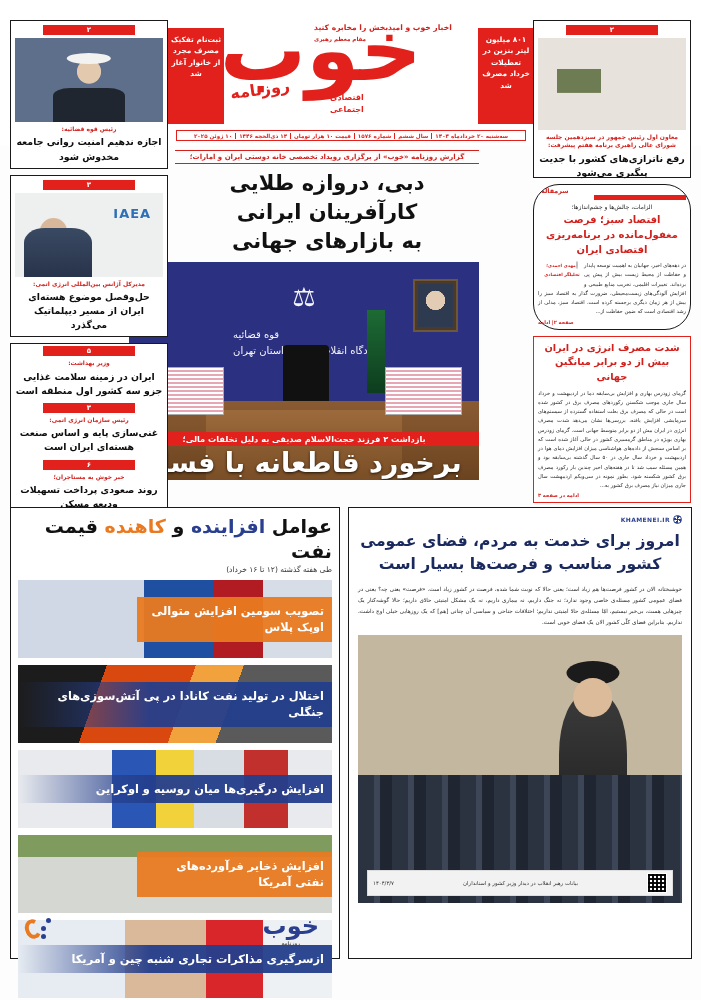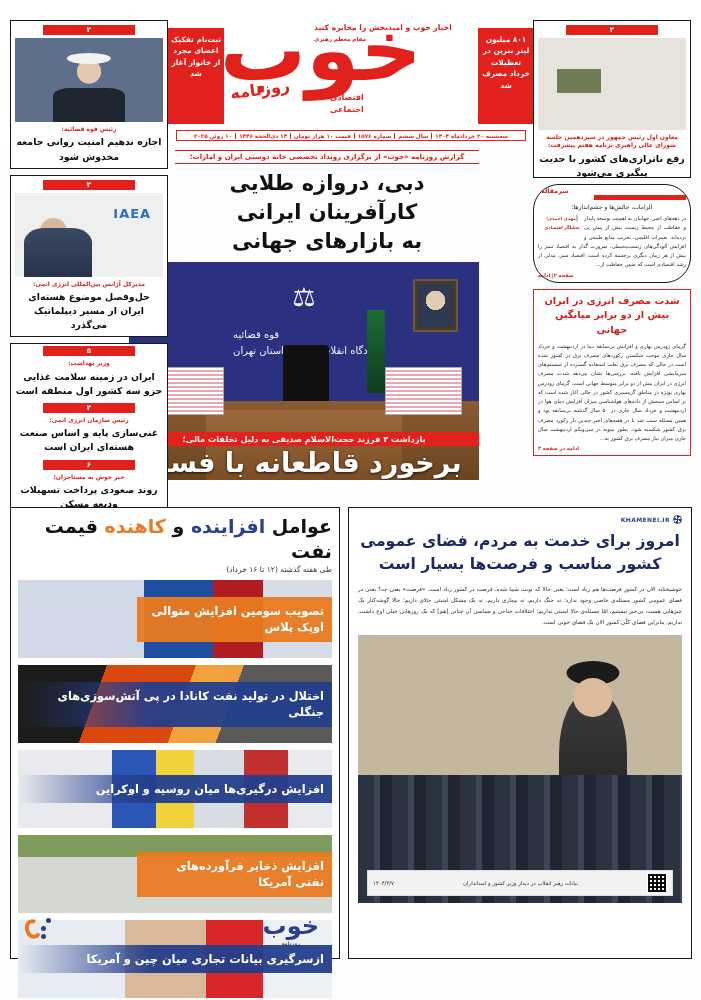--- a/index.html
+++ b/index.html
@@ -334,21 +334,21 @@
     background-blend-mode: multiply; border:1px solid #fff; }
 </style>
 </head>
 <body>
 
 <div class="page">
 
   <div class="masthead">
     <div class="mast-inner">
 
-      <div class="mast-box">ثبت‌نام تفکیک اعضای مجرد از خانوار آغاز شد</div>
+      <div class="mast-box">ثبت‌نام تفکیک مصرف مجرد از خانوار آغاز شد</div>
 
       <div class="mast-center">
         <div class="mast-slogan">
           <span>اخبار خوب و امیدبخش را مخابره کنید</span>
           <span class="src">مقام معظم رهبری</span>
         </div>
         <div class="logo-khoob">خوب</div>
         <div class="logo-rooznameh">روزنامه</div>
         <div class="logo-tags">
           <div>اقتصادی</div>
@@ -375,20 +375,21 @@
       <div class="num-tab">۲</div>
       <div class="photo ph-room"></div>
       <div class="kicker">معاون اول رئیس جمهور در سیزدهمین جلسه شورای عالی راهبری برنامه هفتم پیشرفت:</div>
       <div class="hl">رفع ناترازی‌های کشور با جدیت پیگیری می‌شود</div>
     </div>
 
     <div class="colbox rc2">
       <div class="sarmaghale-tag">سرمقاله</div>
       <div class="redbar"></div>
       <div class="sub">الزامات، چالش‌ها و چشم‌اندازها؛</div>
+      <div class="hl">اقتصاد سبز؛ فرصت مغفول‌مانده در برنامه‌ریزی اقتصادی ایران</div>
       <div class="body-txt">
         <span class="avatar-wrap">
           <span class="avatar"></span>
           <span class="avatar-cap">مهدی احمدی؛ تحلیلگر اقتصادی</span>
         </span>
         <span>در دهه‌های اخیر، جهانیان به اهمیت توسعه پایدار و حفاظت از محیط زیست بیش از پیش پی برده‌اند. تغییرات اقلیمی، تخریب منابع طبیعی و افزایش آلودگی‌های زیست‌محیطی، ضرورت گذار به اقتصاد سبز را بیش از هر زمان دیگری برجسته کرده است. اقتصاد سبز، مدلی از رشد اقتصادی است که ضمن حفاظت از...</span>
       </div>
       <span class="cont-link">صفحه ۲| ادامه</span>
     </div>
 
@@ -480,21 +481,21 @@
     <div class="oil-item blue full">
       <span class="img img-flags"></span>
       <span class="cap">افزایش درگیری‌ها میان روسیه و اوکراین</span>
     </div>
     <div class="oil-item orange">
       <span class="img img-tanks"></span>
       <span class="cap">افزایش ذخایر فرآورده‌های نفتی آمریکا</span>
     </div>
     <div class="oil-item blue full">
       <span class="img img-hands"></span>
-      <span class="cap">ازسرگیری بیانات تجاری میان چین و آمریکا</span>
+      <span class="cap">ازسرگیری مذاکرات تجاری شنبه چین و آمریکا</span>
     </div>
 
     <div class="oil-foot">
       <div class="foot-logo">
         <span>خوب</span>
         <small>روزنامه</small>
       </div>
       <div class="foot-mark">
         <span class="swoosh"></span>
         <i></i>

